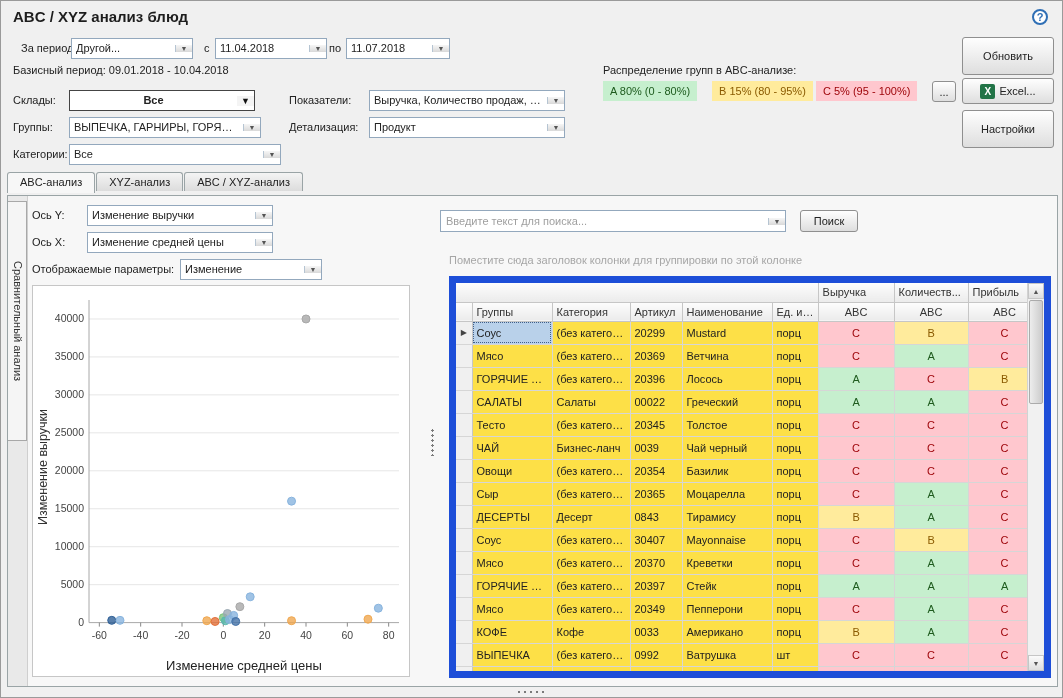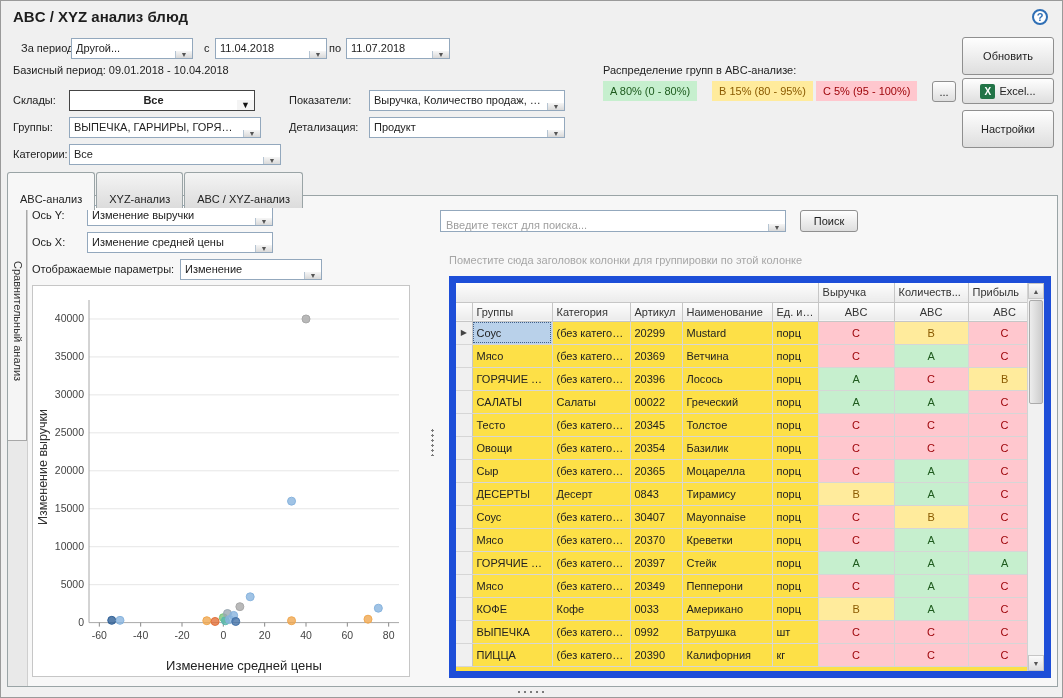--- a/index.html
+++ b/index.html
@@ -4,39 +4,39 @@
 <style>
   * { box-sizing: border-box; }
   html,body { margin:0; padding:0; background:#d8d8d8; }
   body { font-family:"Liberation Sans", sans-serif; font-size:11px; color:#222; }
   .app { position:relative; width:1063px; height:698px; background:#f0f0f0; border:1px solid #9a9a9a; overflow:hidden; }
   .lbl { position:absolute; white-space:nowrap; color:#222; }
   .title { position:absolute; left:12px; top:7px; font-size:15px; font-weight:bold; color:#1d1d1d; }
   .help-icon { position:absolute; right:14px; top:8px; width:16px; height:16px; border:2px solid #2f6fb5; border-radius:50%; color:#2f6fb5; font-weight:bold; font-size:11px; line-height:12px; text-align:center; cursor:pointer; background:#fff; }
 
   
-  .combo { position:absolute; height:21px; background:#fff; border:1px solid #93a8bd; display:flex; align-items:flex-end; }
+  .combo { position:absolute; height:21px; background:#fff; border:1px solid #93a8bd; display:flex; align-items:center; }
   .combo-text { flex:1; padding:0 4px; line-height:19px; white-space:nowrap; overflow:hidden; text-overflow:ellipsis; }
   .combo-btn { width:17px; background:linear-gradient(#f6f6f6,#d9d9d9); border-left:1px solid #b5c4d2; color:#555; font-size:7px; display:flex; align-items:center; justify-content:center; cursor:pointer; }
   .combo.dark { border:1px solid #444; }
   .combo.dark .combo-text { text-align:center; }
   .combo.dark .combo-btn { background:#f4f4f4; border-left:none; color:#111; font-size:9px; }
 
   .btn { position:absolute; height:38px; background:linear-gradient(#fefefe,#dedede); border:1px solid #8f8f8f; border-radius:3px; font-family:inherit; font-size:11px; color:#222; cursor:pointer; display:flex; align-items:center; justify-content:center; gap:4px; }
   .btn.small { height:21px; }
   .excel-icon { display:inline-block; width:15px; height:15px; background:#217346; color:#fff; font-weight:bold; font-size:10px; line-height:15px; text-align:center; border-radius:2px; }
 
   .badge { position:absolute; height:20px; line-height:20px; padding:0 7px; font-size:11px; }
   .badge-a { background:#C6EFCE; color:#1e5b1e; }
   .badge-b { background:#FFEB9C; color:#8a5a00; }
   .badge-c { background:#FFC7CE; color:#9C0006; }
 
   
   .tabs { position:absolute; left:6px; top:171px; display:flex; z-index:3; }
-  .tab { padding:20px 12px 3px; border:1px solid #9aa4a6; border-bottom:none; border-radius:3px 3px 0 0; background:linear-gradient(#f4f4f4,#dcdcdc); margin-right:1px; cursor:pointer; }
+  .tab { padding:3px 12px 3px; border:1px solid #9aa4a6; border-bottom:none; border-radius:3px 3px 0 0; background:linear-gradient(#f4f4f4,#dcdcdc); margin-right:1px; cursor:pointer; }
   .tab.active { background:#f7f7f7; padding-bottom:5px; margin-bottom:-2px; }
 
   
   .main { position:absolute; left:6px; top:194px; width:1051px; height:492px; background:#f7f7f7; border:1px solid #9aa4a6; }
   .side-strip { position:absolute; left:0; top:0; bottom:0; width:20px; background:#e9e9e9; border-right:1px solid #cfcfcf; }
   .side-tab { position:absolute; left:0; top:5px; width:19px; height:240px; background:#f5f5f5; border:1px solid #a8a8a8; border-left:none; writing-mode:vertical-rl; text-align:center; font-size:11px; color:#333; cursor:pointer; padding:4px 2px; white-space:nowrap; }
 
   .chart-panel { position:absolute; left:20px; top:0; width:400px; height:100%; }
   .chart-box { position:absolute; left:4px; top:89px; width:378px; height:392px; background:#fff; border:1px solid #c6c6c6; }
   .chart-box svg { display:block; font-family:"Liberation Sans", sans-serif; }
@@ -318,20 +318,31 @@
                 <td>(без категор...</td>
                 <td>20345</td>
                 <td>Толстое</td>
                 <td>порц</td>
                 <td class="abc-c">C</td>
                 <td class="abc-c">C</td>
                 <td class="abc-c">C</td>
               </tr>
               <tr>
                 <td class="col-ind"></td>
+                <td>ЧАЙ</td>
+                <td>Бизнес-ланч</td>
+                <td>0039</td>
+                <td>Чай черный</td>
+                <td>порц</td>
+                <td class="abc-c">C</td>
+                <td class="abc-c">C</td>
+                <td class="abc-c">C</td>
+              </tr>
+              <tr>
+                <td class="col-ind"></td>
                 <td>Овощи</td>
                 <td>(без категор...</td>
                 <td>20354</td>
                 <td>Базилик</td>
                 <td>порц</td>
                 <td class="abc-c">C</td>
                 <td class="abc-c">C</td>
                 <td class="abc-c">C</td>
               </tr>
               <tr>

